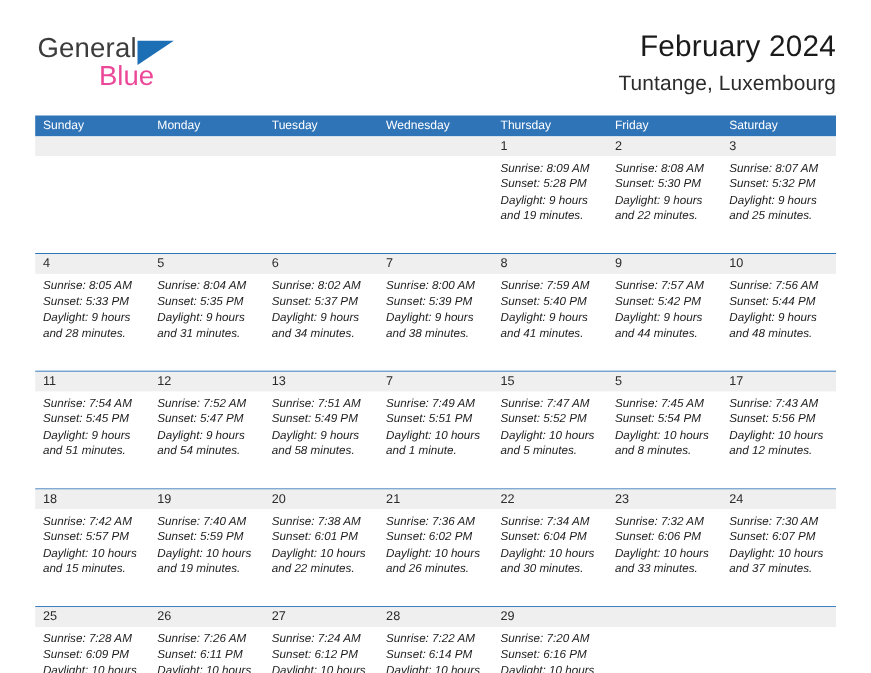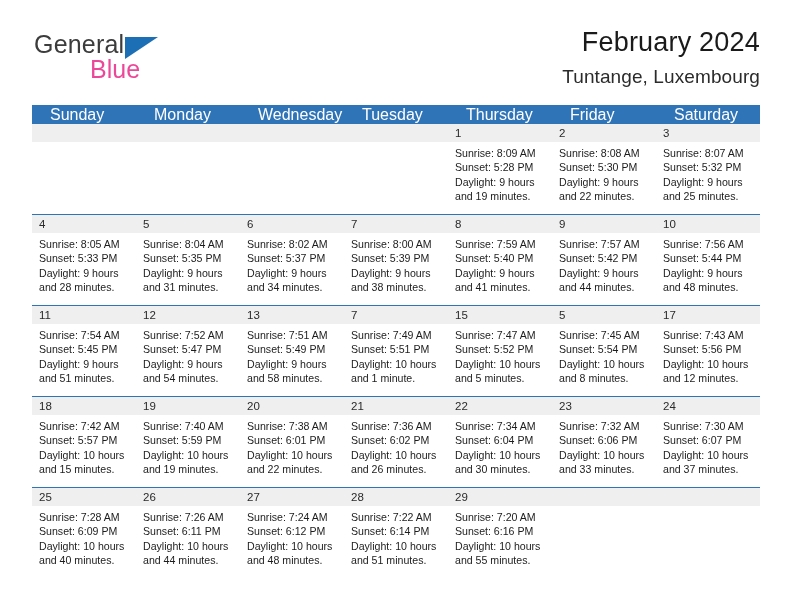--- a/index.html
+++ b/index.html
@@ -98,42 +98,43 @@
   }
 
   .weekdays {
     display: flex;
     background: #3074b8;
     height: 19px;
   }
   .weekday {
     flex: 1 1 0;
     color: #ffffff;
-    font-size: 16px;
+    font-size: 11px;
     line-height: 19px;
-    padding-left: 18px;
+    padding-left: 7px;
     box-sizing: border-box;
     white-space: nowrap;
   }
 
   .week {
     border-top: 1.6px solid #3074b8;
     position: relative;
   }
   .week:first-of-type { border-top: none; }
 
   .week-numbers {
     display: flex;
     background: #efefef;
     height: 18px;
   }
   .week-body {
     display: flex;
     background: #ffffff;
-    height: 72px;
+    height: 88px;
+    font-style: italic;
   }
 
   .num-cell {
     flex: 1 1 0;
     font-size: 11.5px;
     color: #2a2a2a;
     line-height: 18px;
     padding-left: 7px;
     box-sizing: border-box;
   }
@@ -168,22 +169,22 @@
       <div class="cal-title">February 2024</div>
       <div class="cal-subtitle">Tuntange, Luxembourg</div>
     </div>
 
   </div>
 
   <div class="calendar">
     <div class="weekdays">
         <div class="weekday">Sunday</div>
         <div class="weekday">Monday</div>
+        <div class="weekday">Tuesday</div>
         <div class="weekday">Wednesday</div>
-        <div class="weekday">Tuesday</div>
         <div class="weekday">Thursday</div>
         <div class="weekday">Friday</div>
         <div class="weekday">Saturday</div>
       </div>
     <div id="weeks-container">
         <div class="week">
           <div class="week-numbers">
             <div class="num-cell"></div>
             <div class="num-cell"></div>
             <div class="num-cell"></div>

